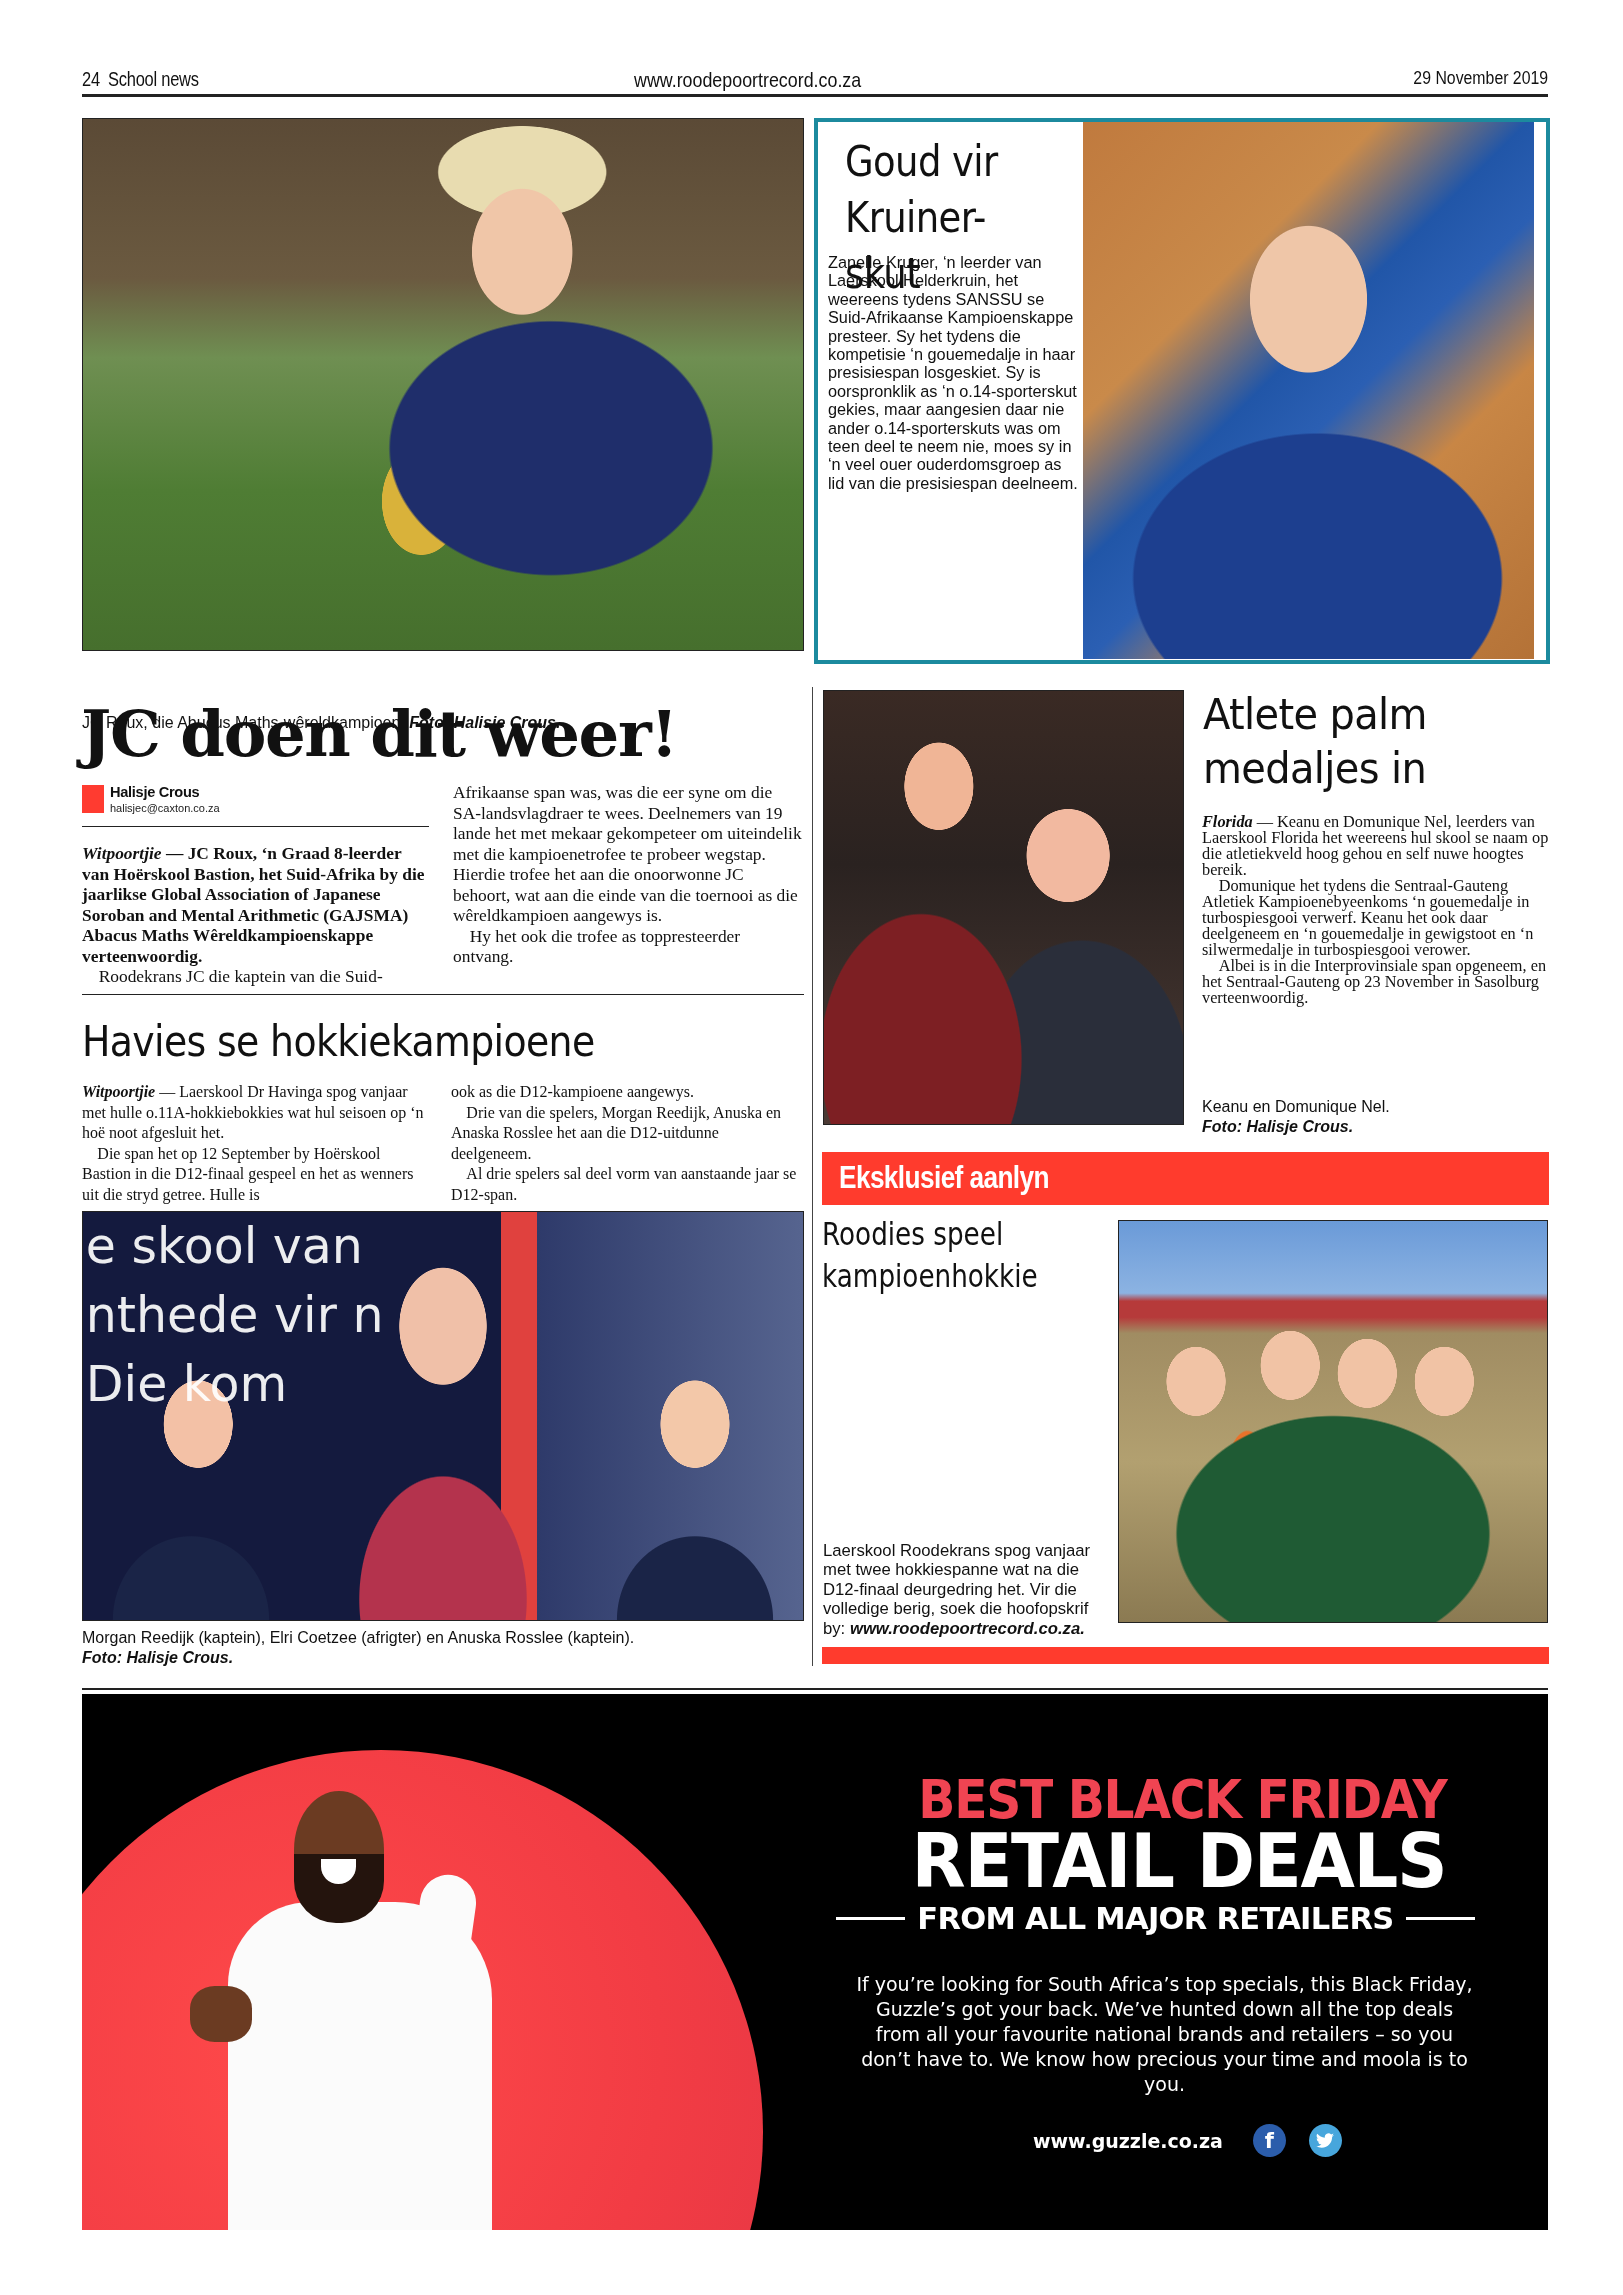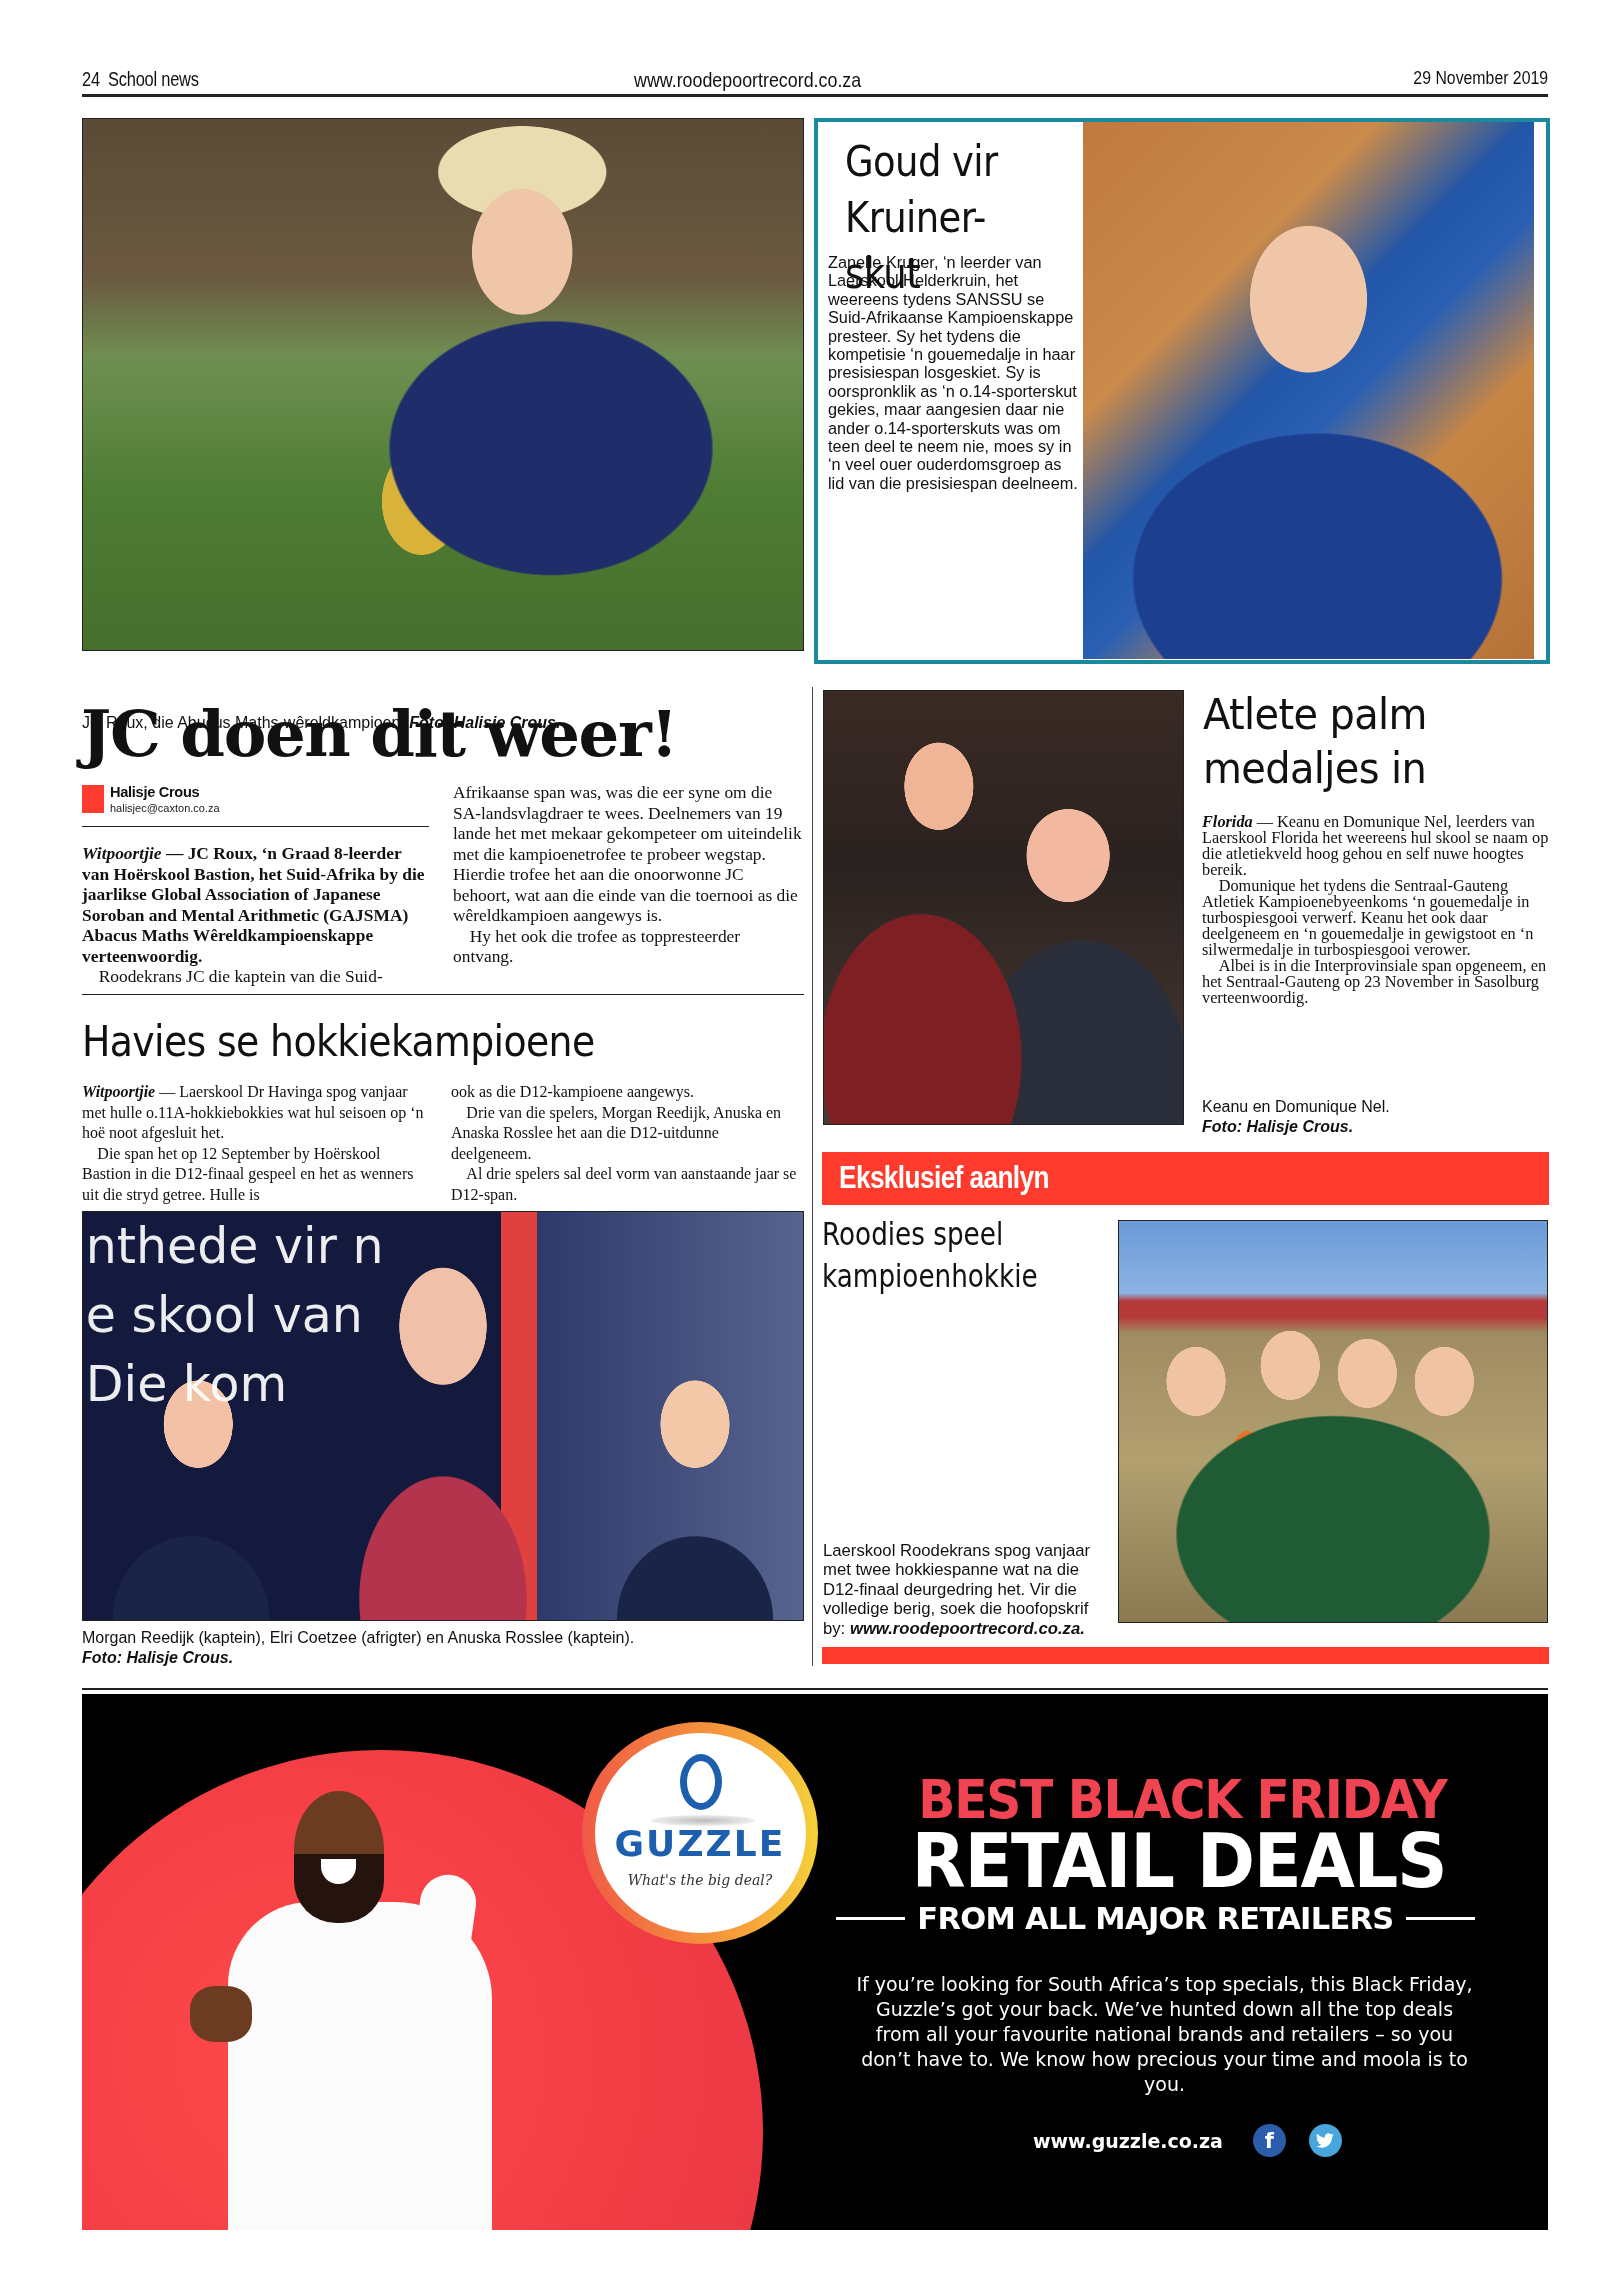--- a/index.html
+++ b/index.html
@@ -187,22 +187,22 @@
   <p><span class="place">Witpoortjie</span><span> — Laerskool Dr Havinga spog vanjaar met hulle o.11A-hokkiebokkies wat hul seisoen op ‘n hoë noot afgesluit het.</span></p>
   <p class="indent">Die span het op 12 September by Hoërskool Bastion in die D12-finaal gespeel en het as wenners uit die stryd getree. Hulle is</p>
 </div>
 <div class="abs hv-col hv-col2">
   <p>ook as die D12-kampioene aangewys.</p>
   <p class="indent">Drie van die spelers, Morgan Reedijk, Anuska en Anaska Rosslee het aan die D12-uitdunne deelgeneem.</p>
   <p class="indent">Al drie spelers sal deel vorm van aanstaande jaar se D12-span.</p>
 </div>
 <div class="photo photo-hokkie">
   <div class="banner-text">
+    <div>e skool van</div>
     <div>nthede vir n</div>
-    <div>e skool van</div>
     <div>Die  kom</div>
   </div>
 </div>
 <div class="abs caption hk-caption">
   <div>Morgan Reedijk (kaptein), Elri Coetzee (afrigter) en Anuska Rosslee (kaptein).</div>
   <b class="foto">Foto: Halisje Crous.</b>
 </div>
 
 <div class="abs vsep"></div>
 
@@ -238,28 +238,20 @@
 
 <div class="abs ad">
   <div class="ad-circle"></div>
   <div class="ad-person-arm"></div>
   <div class="ad-person-body"></div>
   <div class="ad-person-head"></div>
   <div class="ad-person-beard"></div>
   <div class="ad-mouth"></div>
   <div class="ad-fist"></div>
 
-  <div class="logo-ring">
-    <div class="logo-inner">
-      <div class="logo-mark"></div>
-      <div class="logo-shadow"></div>
-      <div class="logo-word">GUZZLE</div>
-      <div class="logo-tag">What's the big deal?</div>
-    </div>
-  </div>
 
   <div class="ad-h1">BEST BLACK FRIDAY</div>
   <div class="ad-h2">RETAIL DEALS</div>
   <div class="ad-h3-wrap">
     <div class="ad-h3-line"></div>
     <div class="ad-h3">FROM ALL MAJOR RETAILERS</div>
     <div class="ad-h3-line"></div>
   </div>
   <div class="ad-body">If you’re looking for South Africa’s top specials, this Black Friday, Guzzle’s got your back. We’ve hunted down all the top deals from all your favourite national brands and retailers – so you don’t have to. We know how precious your time and moola is to you.</div>
   <div class="ad-footer">

